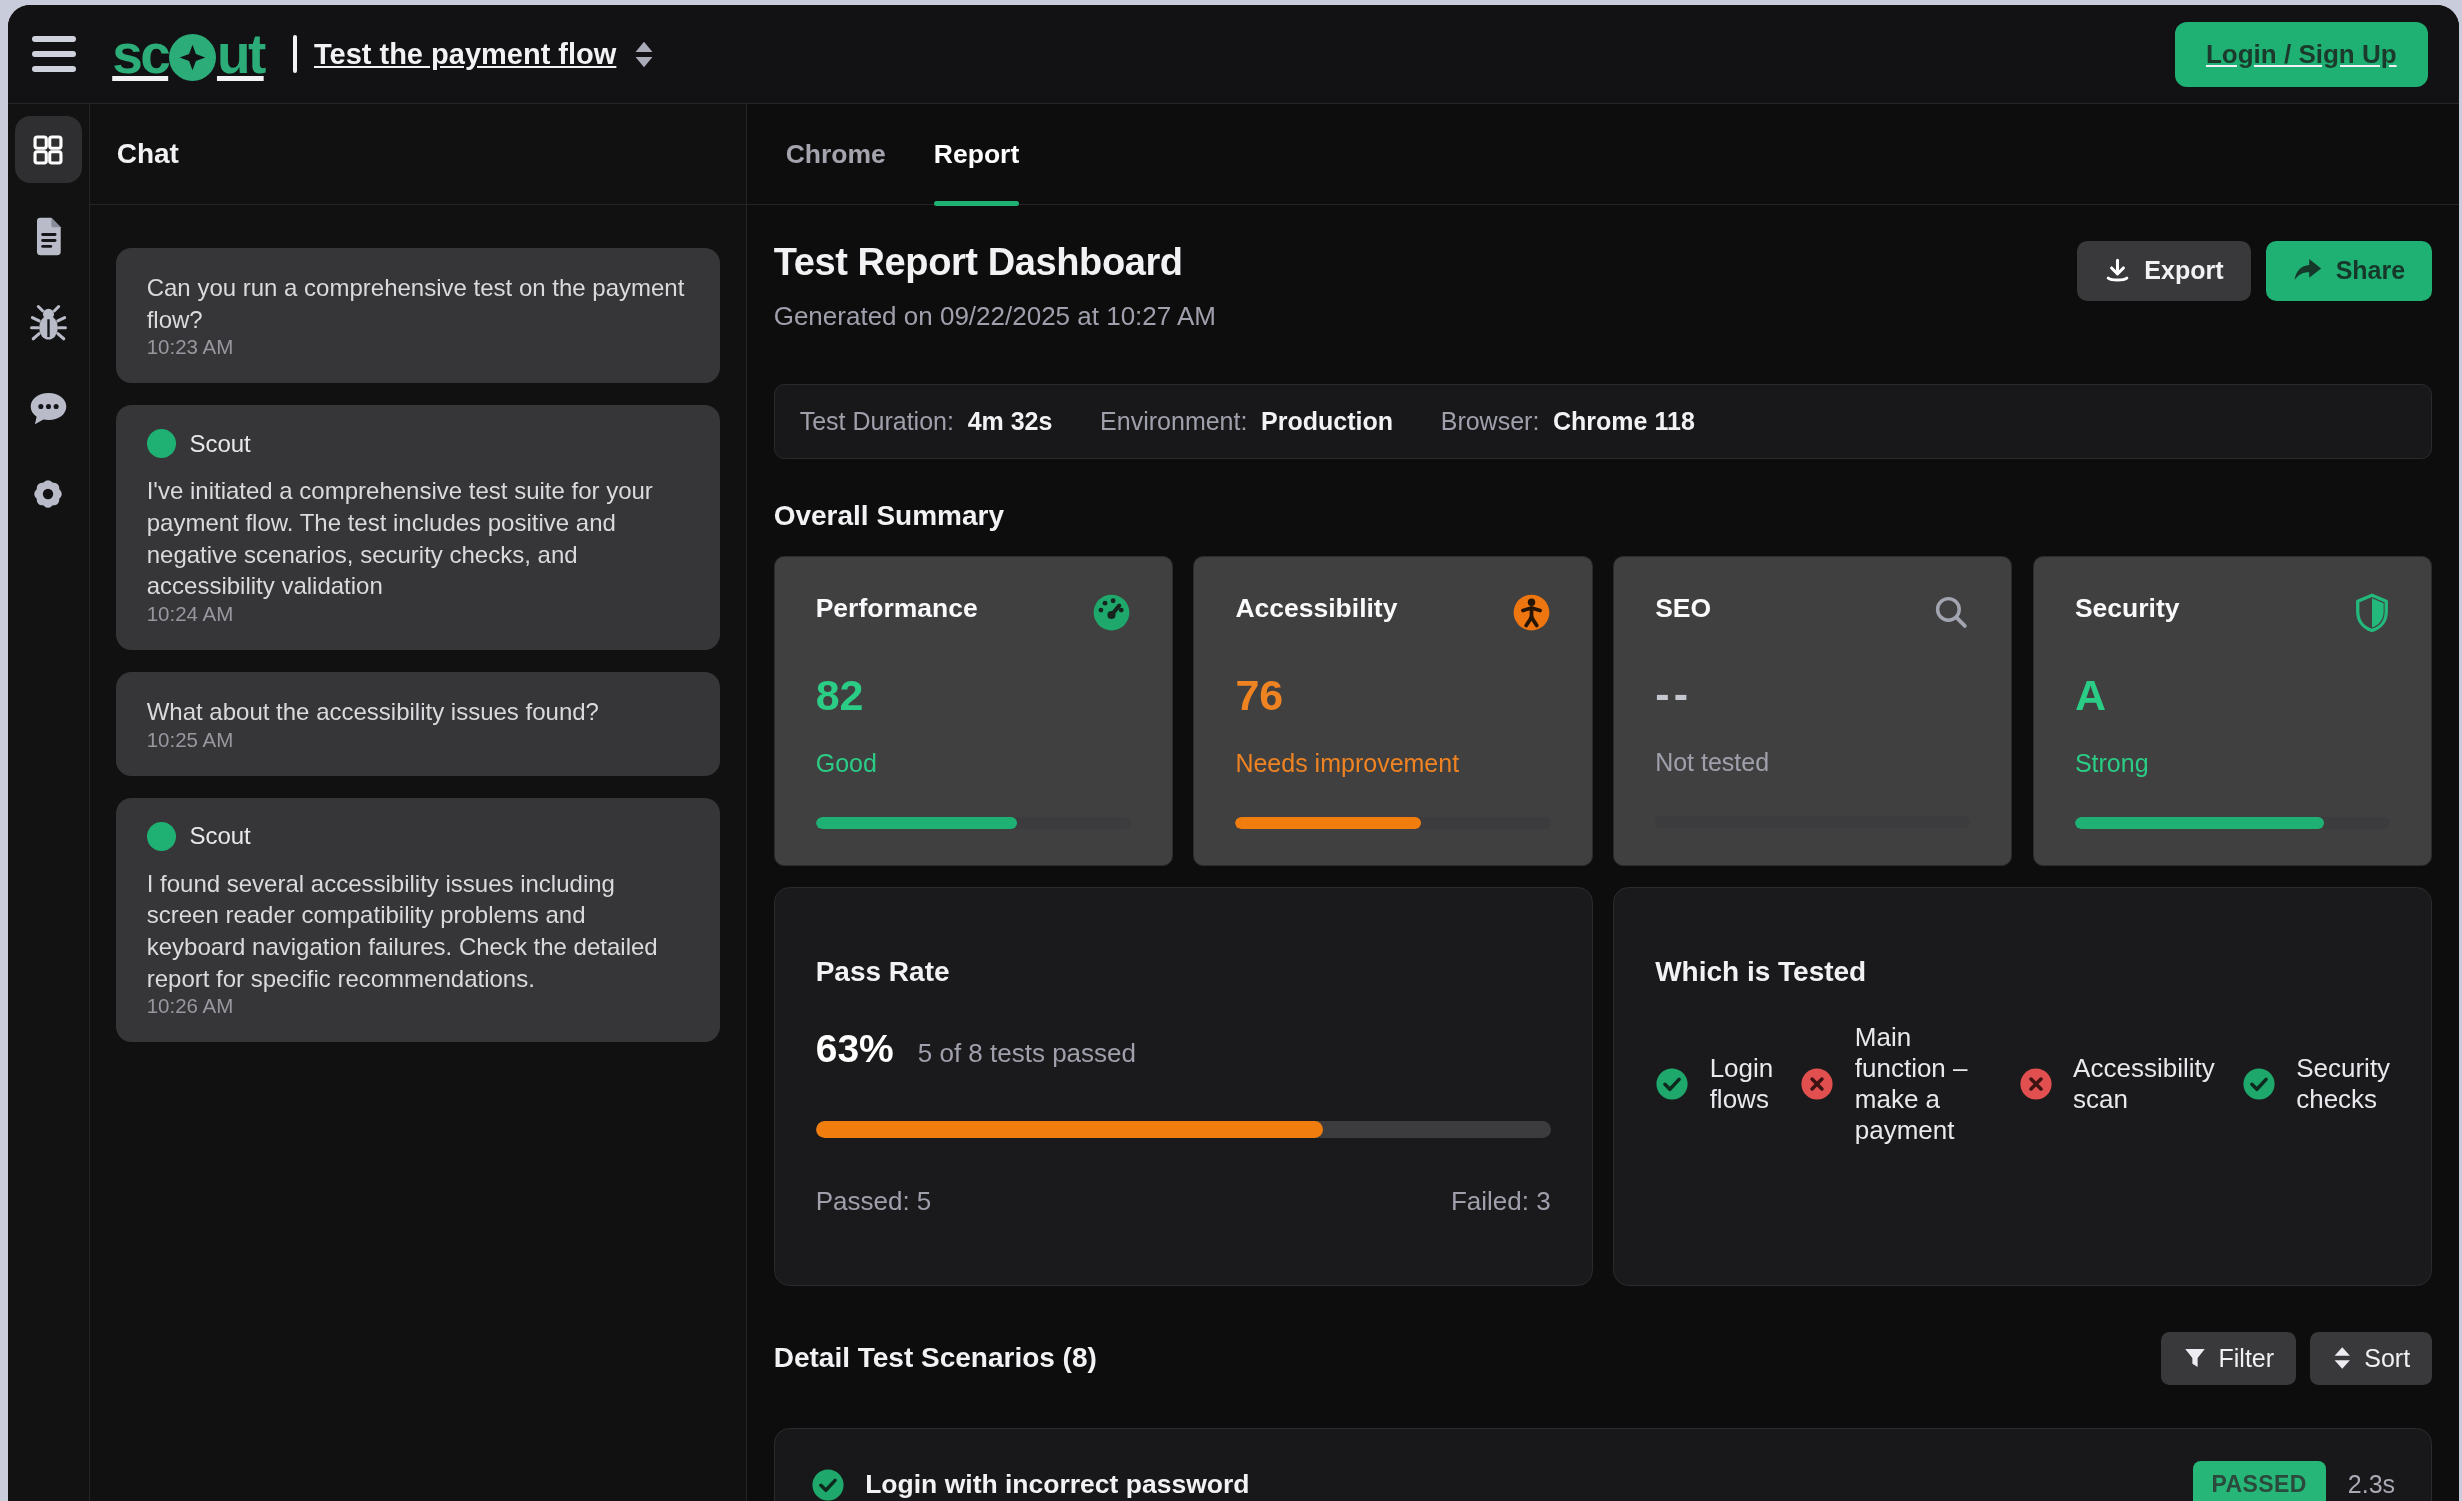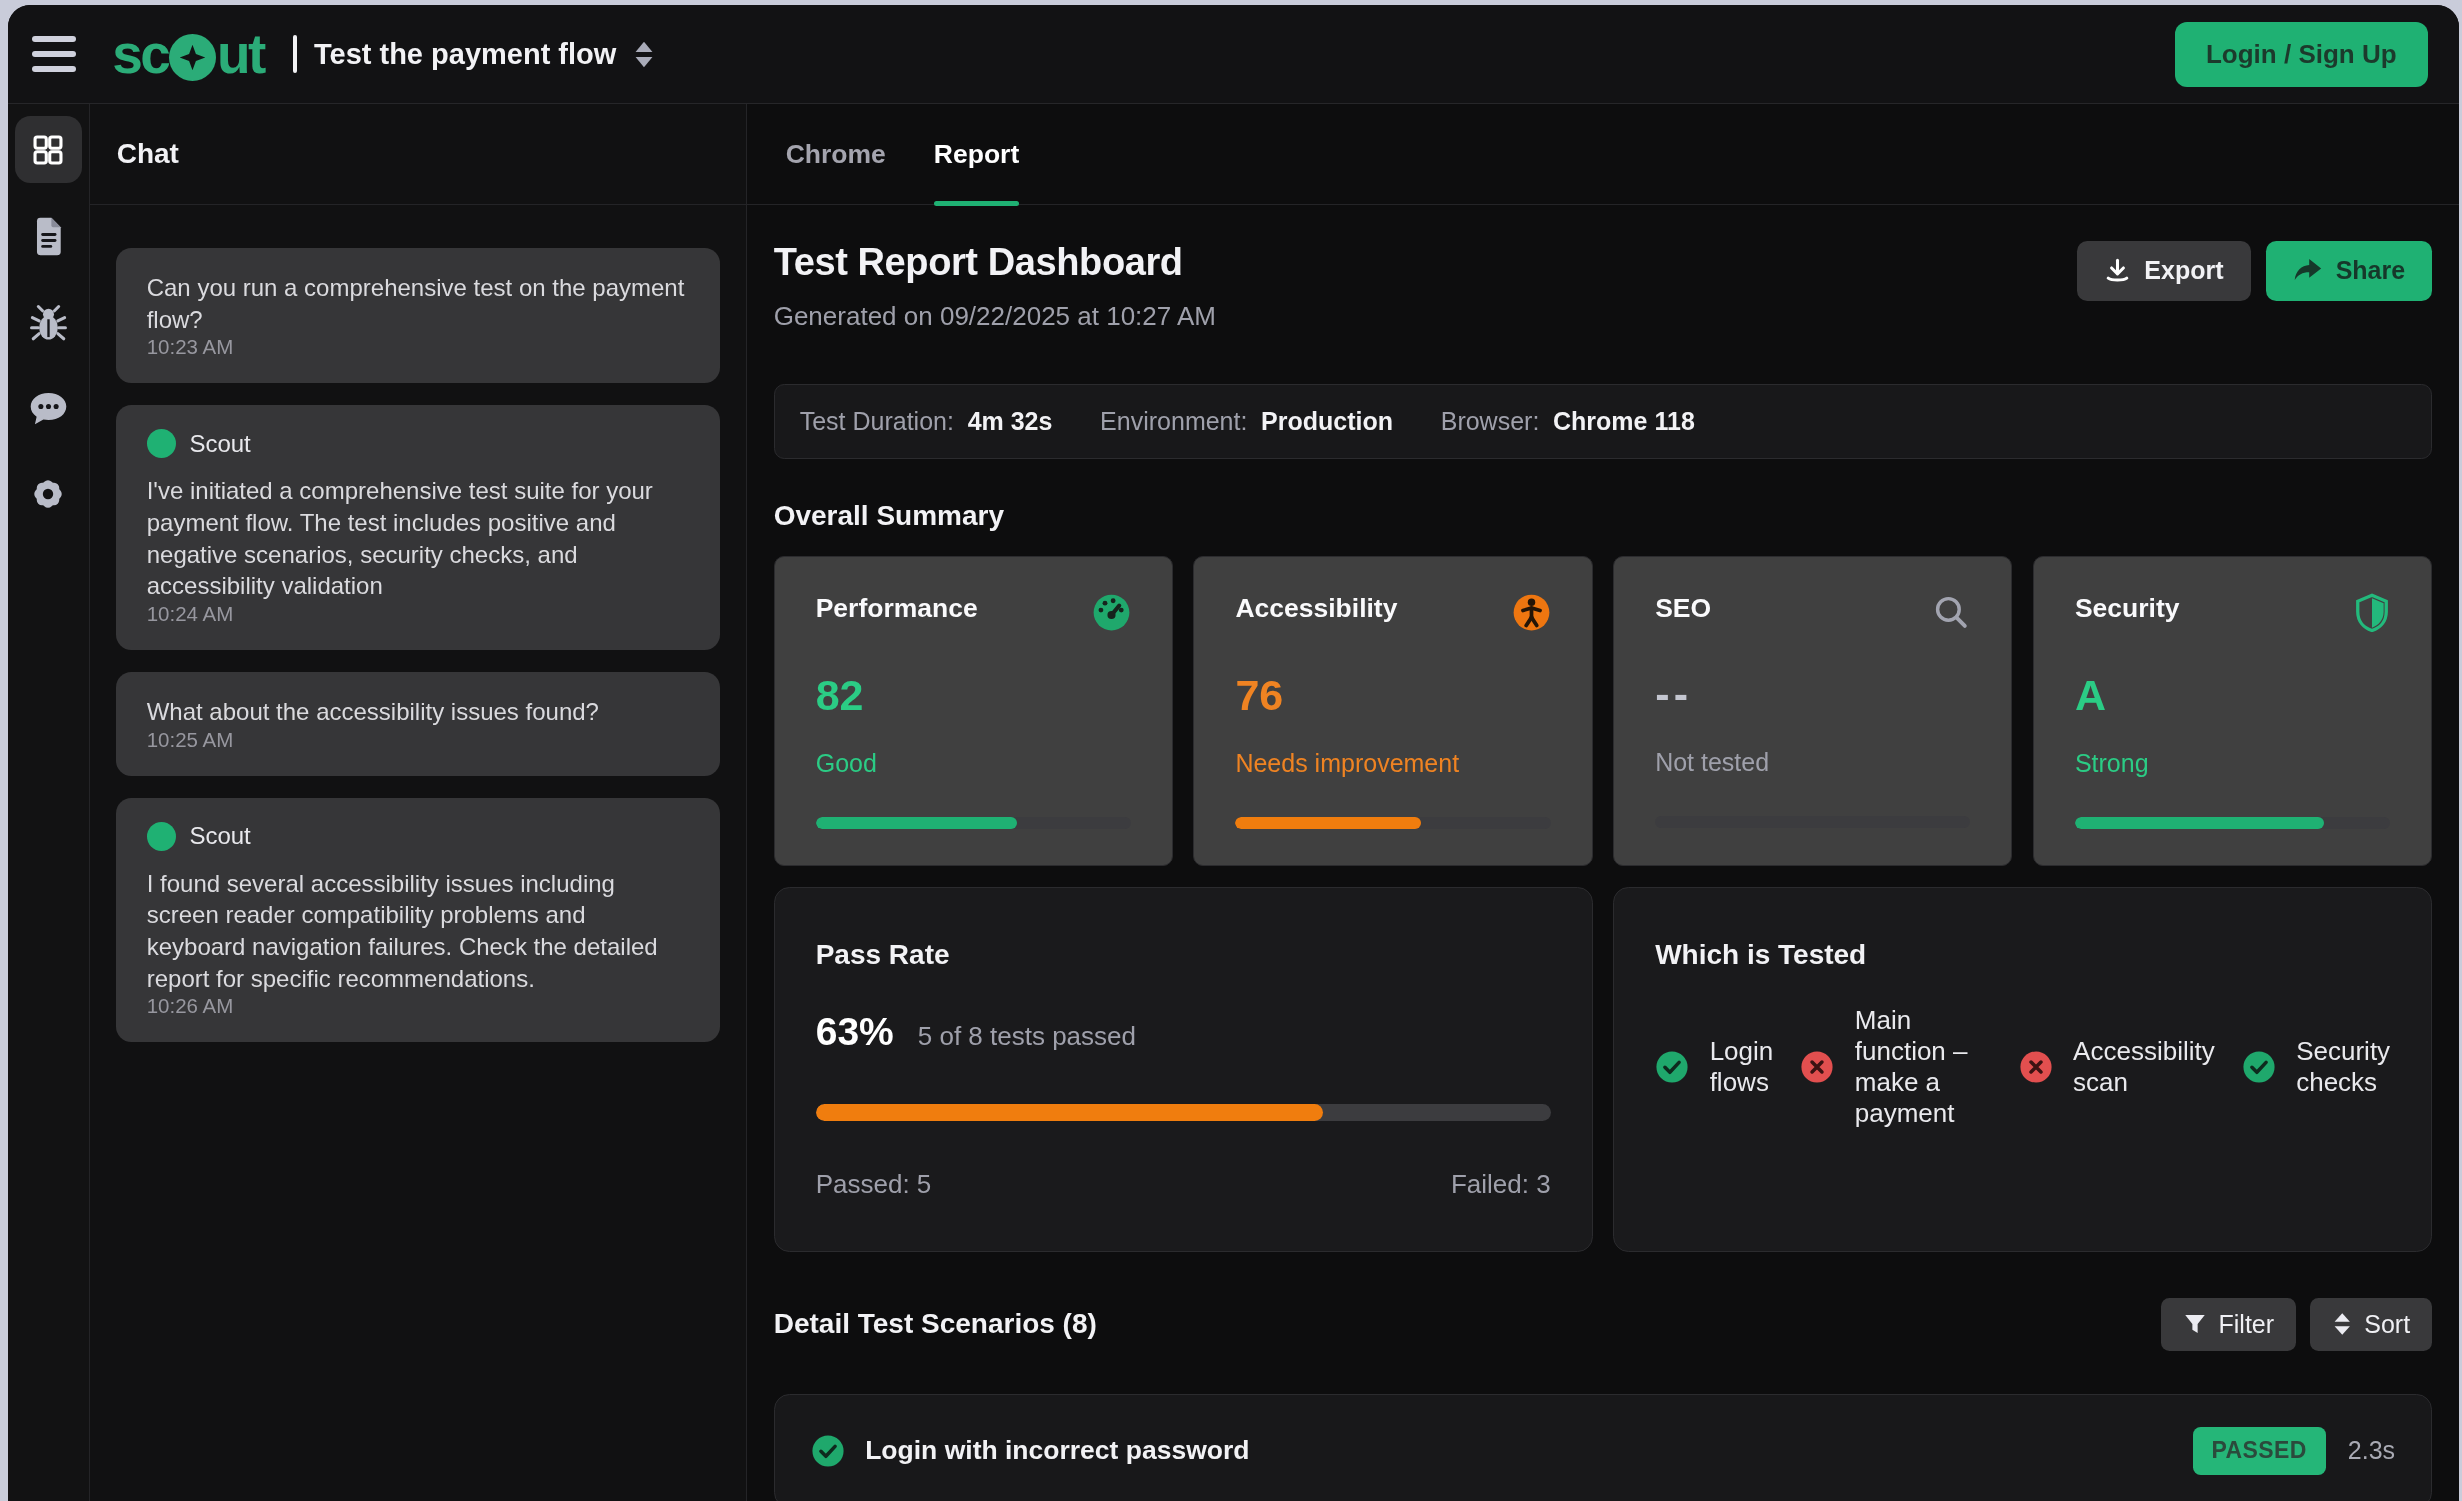--- a/index.html
+++ b/index.html
@@ -16,20 +16,21 @@
     overflow: hidden;
     display: flex; flex-direction: column;
   }
   
   .topbar {
     height: 99px; flex: 0 0 99px;
     background: #121214;
     border-bottom: 1.7px solid #262629;
     display: flex; align-items: center;
     padding: 0 31px 0 24px;
+    text-decoration: underline;
   }
   .hamburger { width: 48px; height: 39px; display: flex; flex-direction: column; justify-content: space-between; padding: 1.7px 0; background: none; border: none; cursor: pointer; margin-right: 32.5px; }
   .hamburger span { display: block; width: 44px; height: 6px; border-radius: 3.4px; background: #cfd1dd; }
   .logo { display: flex; align-items: center; font-size: 55px; font-weight: 800; letter-spacing: -2.6px; color: #2bac78; }
   .logo .o { position: relative; width: 47px; height: 47px; background: #2bac78; border-radius: 50%; margin: 0 0.9px; display: inline-block; top: 3.4px; }
   .logo .o svg { position: absolute; inset: 0; margin: auto; }
   .session { display: flex; align-items: center; margin-left: 29px; gap: 17px; }
   .session .pipe { width: 4.3px; height: 38px; background: #f2f2f5; border-radius: 2.6px; }
   .session-title { font-size: 29px; font-weight: 700; color: #f2f2f5; }
   .spacer { flex: 1; }
@@ -103,21 +104,21 @@
   .green  { color: #2bcc85; }
   .orange { color: #ef8322; }
   .gray   { color: #c4c6d0; }
   .gray-status { color: #9fa0ab; }
   .track { margin-top: 39px; height: 12px; border-radius: 6px; background: #3c3c3f; overflow: hidden; }
   .fill { height: 100%; border-radius: 6px; }
   .fill-green { background: #1fb173; }
   .fill-orange { background: #f07d0e; }
   
   .row2-grid { margin-top: 20.5px; display: grid; grid-template-columns: 1fr 1fr; gap: 20.5px; }
-  .big-card { background: #1a1a1c; border: 1.7px solid #2b2b2e; border-radius: 15.4px; padding: 51px 41px; }
+  .big-card { background: #1a1a1c; border: 1.7px solid #2b2b2e; border-radius: 15.4px; padding: 68px 41px; }
   .big-card-title { font-size: 28px; font-weight: 700; }
   .passrate-row { margin-top: 39px; display: flex; align-items: baseline; gap: 24px; }
   .passrate-pct { font-size: 39px; font-weight: 700; color: #ffffff; }
   .passrate-caption { font-size: 26px; color: #9fa0ab; }
   .track-lg { margin-top: 50px; height: 17px; border-radius: 8.5px; background: #3c3c3f; overflow: hidden; }
   .fill-lg { height: 100%; border-radius: 8.5px; }
   .passrate-foot { margin-top: 48px; display: flex; justify-content: space-between; font-size: 26px; color: #9fa0ab; }
   .coverage-list { margin-top: 34px; display: flex; flex-direction: row; gap: 27px; }
   .coverage-item { display: flex; align-items: center; gap: 20.5px; font-size: 26px; color: #e9e9ed; }
   

